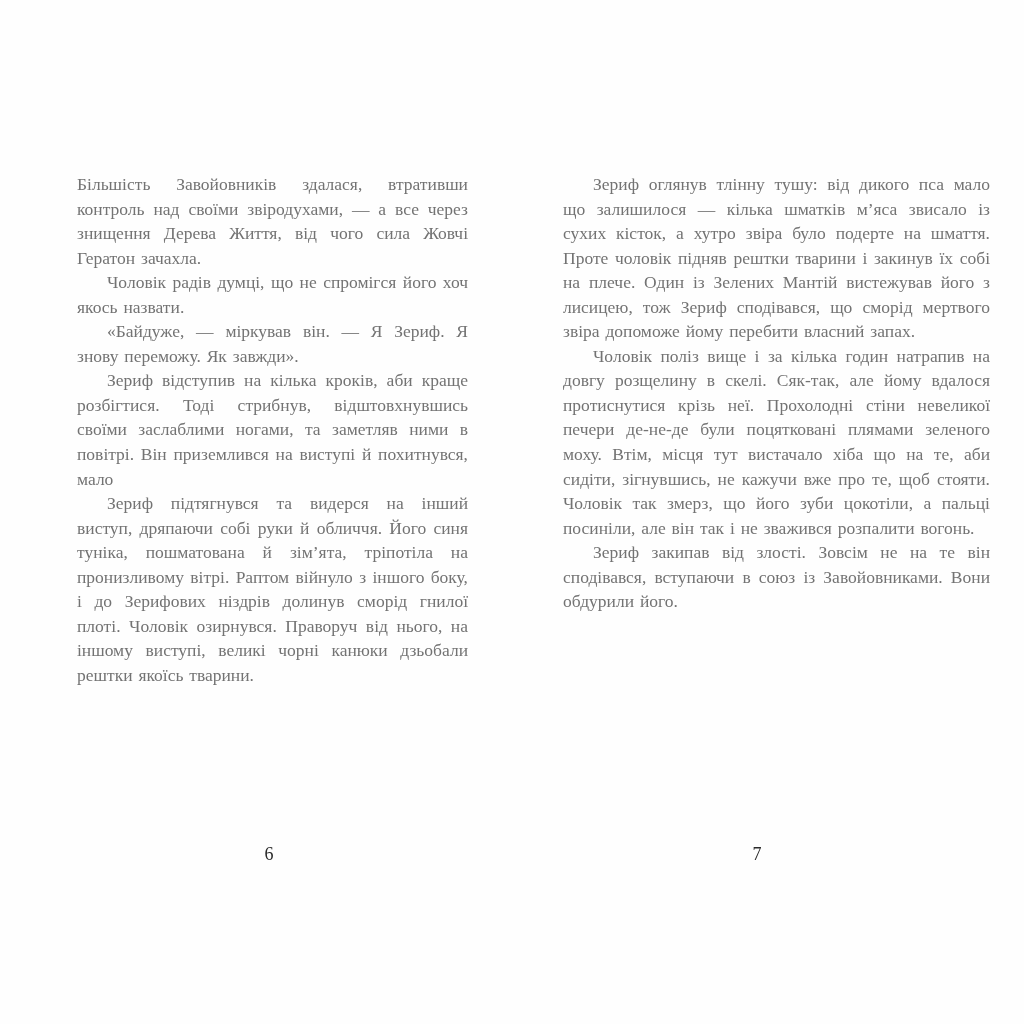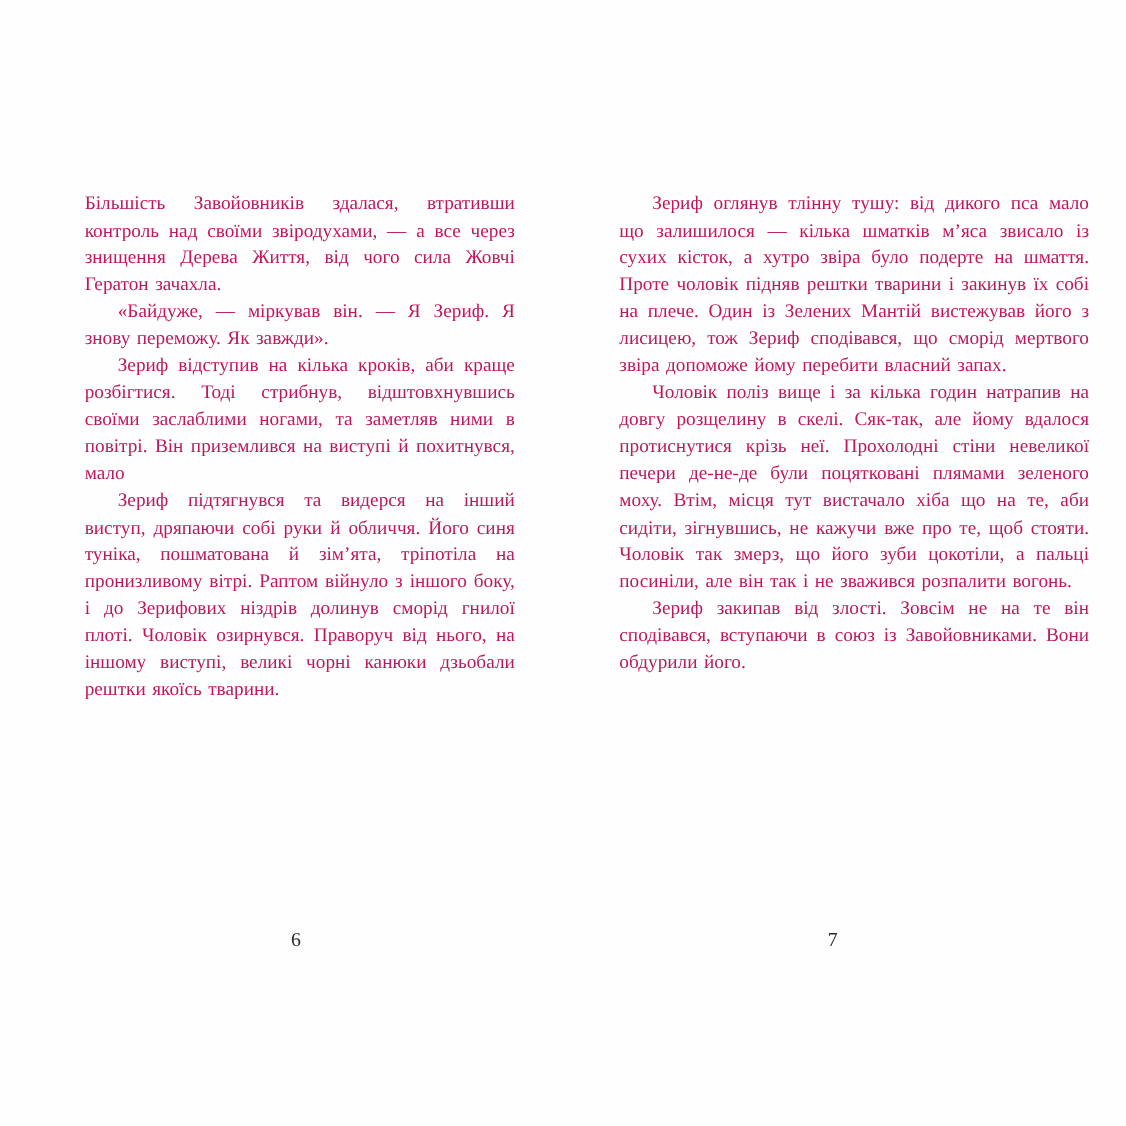--- a/index.html
+++ b/index.html
@@ -15,21 +15,21 @@
     font-family: "Liberation Serif", serif;
   }
   .book-spread {
     position: absolute;
     inset: 0;
   }
   .page-text {
     position: absolute;
     top: 172px;
     text-align: justify;
-    color: #be185d;
+    color: #737373;
     font-size: 17.5px;
     line-height: 24.55px;
     word-spacing: 1.5px;
   }
   .page-text p {
     margin: 0;
     padding: 0;
     text-indent: 30px;
   }
   .page-text p.continuation {
@@ -55,20 +55,21 @@
   #left-page-number  { left: 247px; }
   #right-page-number { left: 735px; }
 </style>
 </head>
 <body>
 
 <div class="book-spread">
 
   <div class="page-text" id="left-page-text">
     <p class="continuation">Більшість Завойовників здалася, втративши контроль над своїми звіродухами, — а все через знищення Дерева Життя, від чого сила Жовчі Гератон зачахла.</p>
+    <p>Чоловік радів думці, що не спромігся його хоч якось назвати.</p>
     <p>«Байдуже, — міркував він. — Я Зериф. Я знову переможу. Як завжди».</p>
     <p>Зериф відступив на кілька кроків, аби краще розбігтися. Тоді стрибнув, відштовхнувшись своїми заслаблими ногами, та заметляв ними в повітрі. Він приземлився на виступі й похитнувся, мало</p>
     <p>Зериф підтягнувся та видерся на інший виступ, дряпаючи собі руки й обличчя. Його синя туніка, пошматована й зім’ята, тріпотіла на пронизливому вітрі. Раптом війнуло з іншого боку, і до Зерифових ніздрів долинув сморід гнилої плоті. Чоловік озирнувся. Праворуч від нього, на іншому виступі, великі чорні канюки дзьобали рештки якоїсь тварини.</p>
   </div>
 
   <div class="page-text" id="right-page-text">
     <p>Зериф оглянув тлінну тушу: від дикого пса мало що залишилося — кілька шматків м’яса звисало із сухих кісток, а хутро звіра було подерте на шмаття. Проте чоловік підняв рештки тварини і закинув їх собі на плече. Один із Зелених Мантій вистежував його з лисицею, тож Зериф сподівався, що сморід мертвого звіра допоможе йому перебити власний запах.</p>
     <p>Чоловік поліз вище і за кілька годин натрапив на довгу розщелину в скелі. Сяк-так, але йому вдалося протиснутися крізь неї. Прохолодні стіни невеликої печери де-не-де були поцятковані плямами зеленого моху. Втім, місця тут вистачало хіба що на те, аби сидіти, зігнувшись, не кажучи вже про те, щоб стояти. Чоловік так змерз, що його зуби цокотіли, а пальці посиніли, але він так і не зважився розпалити вогонь.</p>
     <p>Зериф закипав від злості. Зовсім не на те він сподівався, вступаючи в союз із Завойовниками. Вони обдурили його.</p>
   </div>

